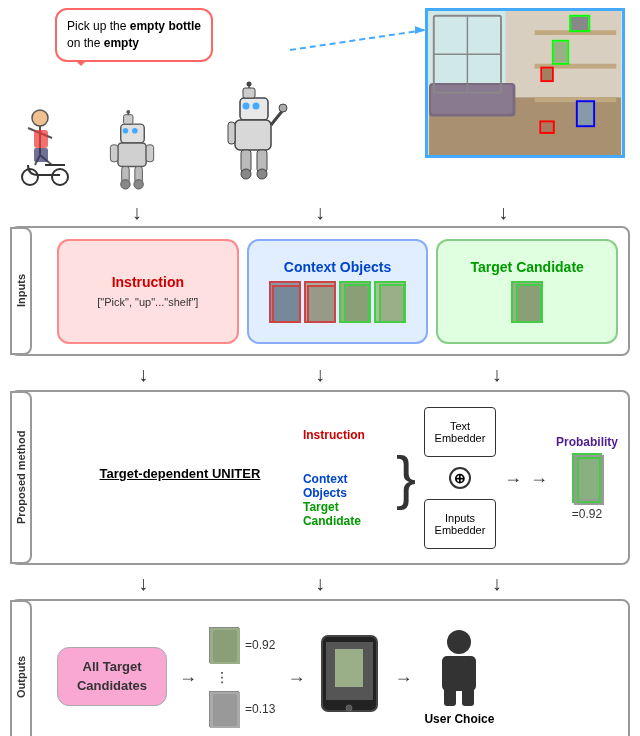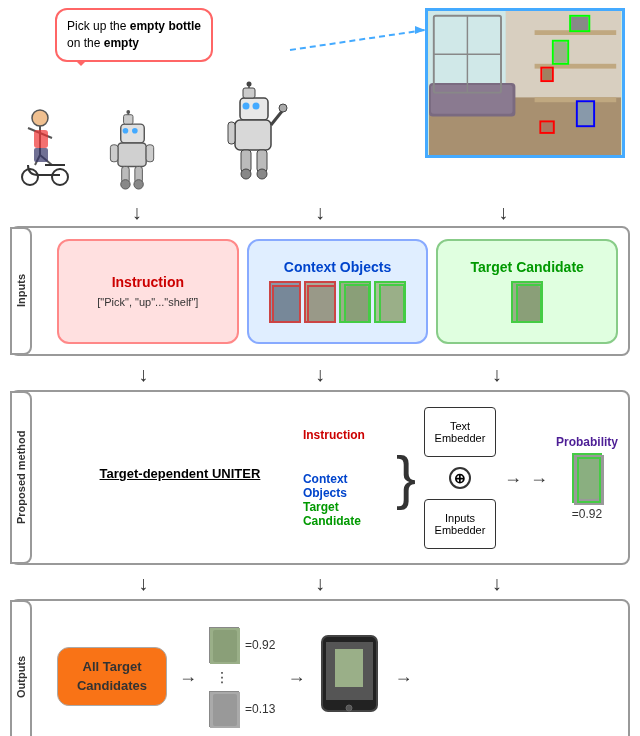--- a/index.html
+++ b/index.html
@@ -319,21 +319,21 @@
 
     .outputs-content {
       display: flex;
       align-items: center;
       gap: 12px;
       padding: 10px 10px 10px 45px;
       height: 100%;
     }
 
     .all-candidates-box {
-      background: #f97316;
+      background: #f9a8d4;
       border-radius: 12px;
       padding: 10px 16px;
       font-size: 13px;
       font-weight: bold;
       text-align: center;
       min-width: 110px;
       line-height: 1.4;
       color: #333;
       border: 1.5px solid #aaa;
     }
@@ -691,17 +691,29 @@
         <rect x="9" y="8" width="47" height="58" fill="#555"></rect>
 
         <rect x="18" y="15" width="28" height="38" fill="#9aaf88"></rect>
         <circle cx="32" cy="74" r="3" fill="#555" stroke="#666" stroke-width="1"></circle>
       </svg>
 
       <div style="display:flex;flex-direction:column;align-items:center;">
         <div class="arrow-connector">→</div>
       </div>
 
+      <div style="display:flex;flex-direction:column;align-items:center;">
+        <svg class="user-icon" viewBox="0 0 55 80">
+
+          <circle cx="27" cy="14" r="12" fill="#333"></circle>
+
+          <rect x="10" y="28" width="34" height="35" rx="5" fill="#333"></rect>
+
+          <rect x="12" y="60" width="12" height="18" rx="3" fill="#333"></rect>
+          <rect x="30" y="60" width="12" height="18" rx="3" fill="#333"></rect>
+        </svg>
+        <div class="user-choice-label">User Choice</div>
+      </div>
 
     </div>
   </div>
 
 </div>
 
 </body></html>

